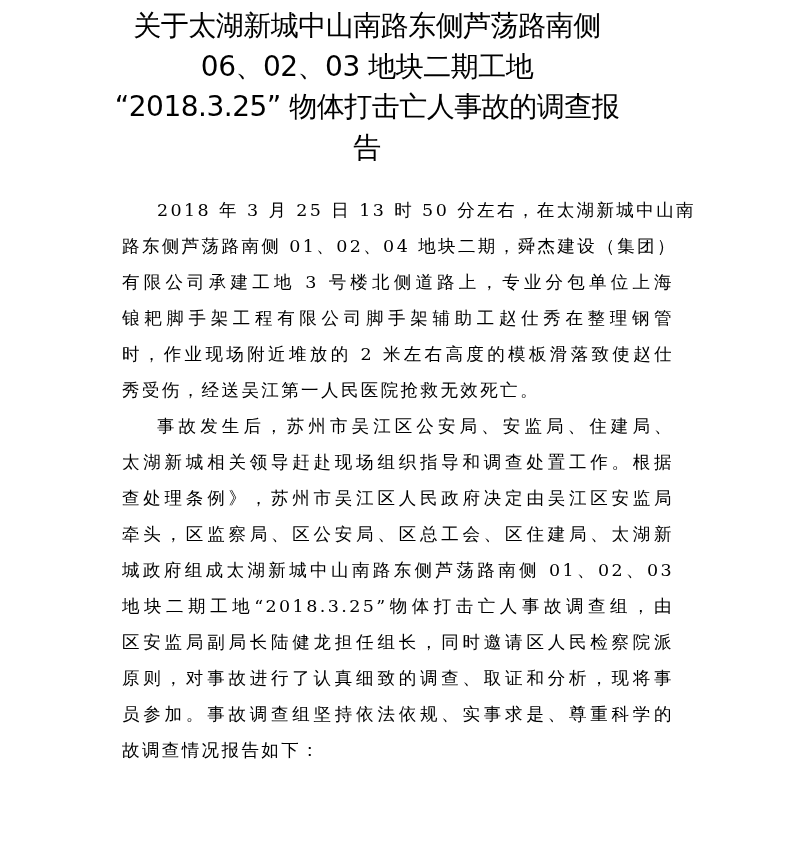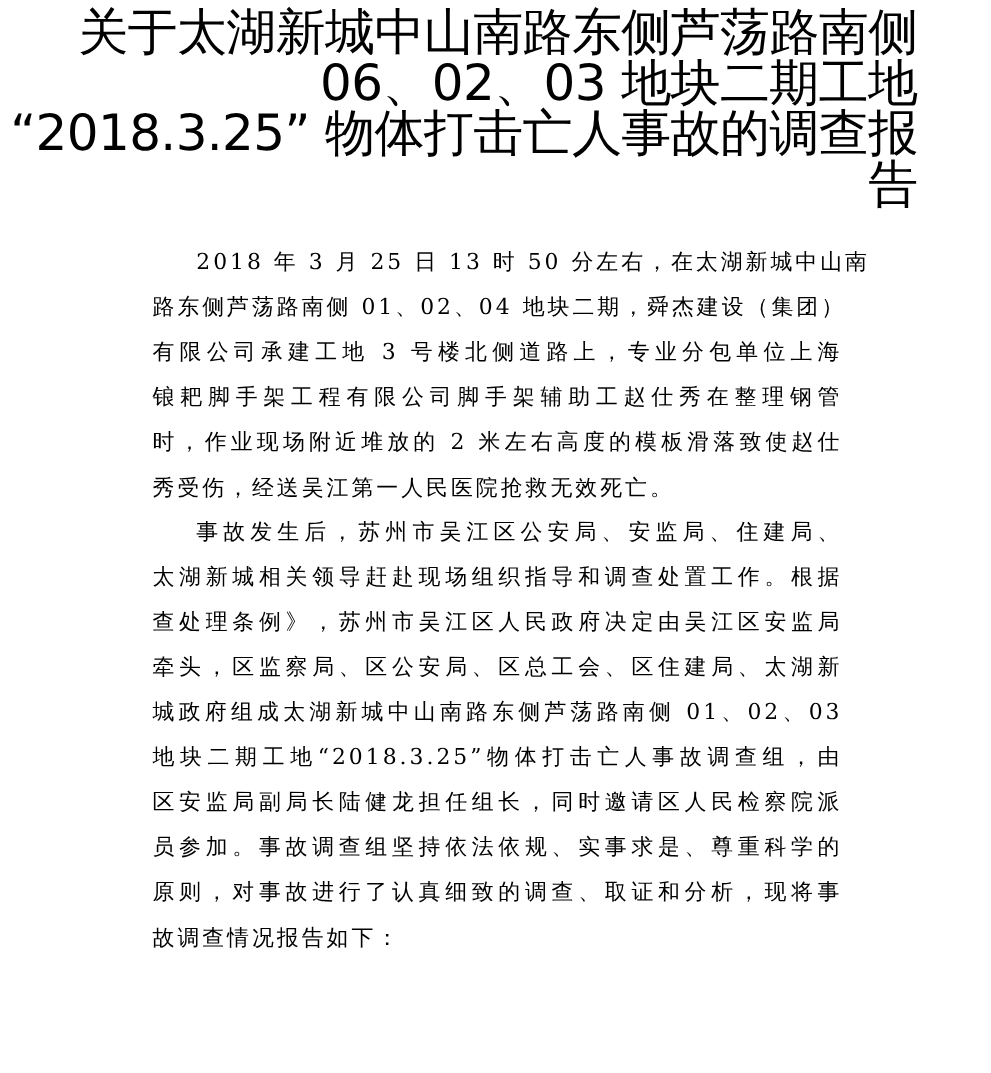--- a/index.html
+++ b/index.html
@@ -1,31 +1,31 @@
 <!DOCTYPE html>
 <html><head>
   <meta charset="utf-8">
   <style>
     html, body { margin: 0; padding: 0; background: #ffffff; }
     body { width: 793px; height: 858px; position: relative; overflow: hidden; color: #000; }
     .title {
       position: absolute; left: 0; width: 734px; top: 6px;
-      text-align: right;
+      text-align: center;
       font-family: "DejaVu Sans", sans-serif;
-      font-size: 40px; line-height: 40.5px; letter-spacing: -0.5px;
+      font-size: 28px; line-height: 40.5px; letter-spacing: -0.5px;
     }
     .title div { white-space: nowrap; }
     .body {
       position: absolute; left: 122px; width: 552px; top: 192px;
       font-family: "DejaVu Serif", serif;
       font-size: 17.5px; line-height: 36px;
       letter-spacing: 2.4px;
     }
     .line { white-space: nowrap; height: 36px; text-align: justify; text-align-last: justify; }
-    .line.last { text-align-last: left; font-family: Liberation Serif, serif; }
+    .line.last { text-align-last: left; }
     .indent { padding-left: 35px; }
   </style>
 </head>
 <body>
 
 <div class="title">
   <div>关于太湖新城中山南路东侧芦荡路南侧</div>
   <div>06、02、03 地块二期工地</div>
   <div>“2018.3.25” 物体打击亡人事故的调查报</div>
   <div>告</div>
@@ -41,17 +41,17 @@
     <div class="line last">秀受伤，经送吴江第一人民医院抢救无效死亡。</div>
   </div>
   <div>
     <div class="line indent">事故发生后，苏州市吴江区公安局、安监局、住建局、</div>
     <div class="line">太湖新城相关领导赶赴现场组织指导和调查处置工作。根据</div>
     <div class="line">查处理条例》，苏州市吴江区人民政府决定由吴江区安监局</div>
     <div class="line">牵头，区监察局、区公安局、区总工会、区住建局、太湖新</div>
     <div class="line">城政府组成太湖新城中山南路东侧芦荡路南侧 01、02、03</div>
     <div class="line">地块二期工地“2018.3.25”物体打击亡人事故调查组，由</div>
     <div class="line">区安监局副局长陆健龙担任组长，同时邀请区人民检察院派</div>
+    <div class="line">原则，对事故进行了认真细致的调查、取证和分析，现将事</div>
     <div class="line">员参加。事故调查组坚持依法依规、实事求是、尊重科学的</div>
-    <div class="line">原则，对事故进行了认真细致的调查、取证和分析，现将事</div>
     <div class="line last">故调查情况报告如下：</div>
   </div>
 </div>
 
 </body></html>

